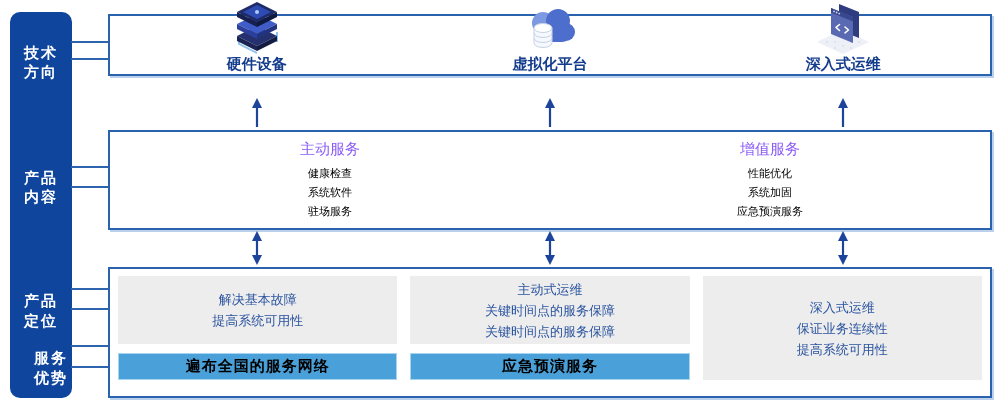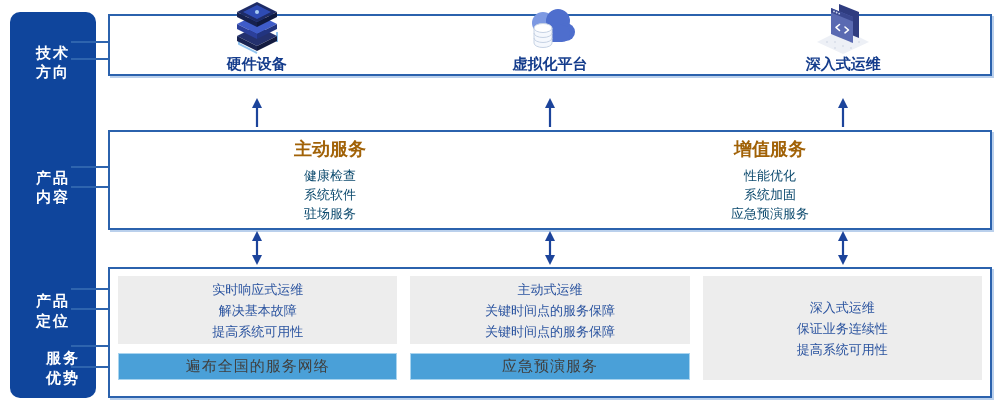--- a/index.html
+++ b/index.html
@@ -1,20 +1,20 @@
 <!DOCTYPE html>
 <html><head>
 <meta charset="utf-8">
 <style>
   * { margin:0; padding:0; box-sizing:border-box; }
   body { font-family:"Liberation Sans","DejaVu Sans",sans-serif; background:#fff; }
   .canvas { position:relative; width:1000px; height:407px; background:#fff; overflow:hidden; }
 
   
-  .sidebar { position:absolute; left:10px; top:12px; width:86px; height:386px;
+  .sidebar { position:absolute; left:10px; top:12px; width:62px; height:386px;
              background:#0f459c; border-radius:10px; }
   .side-label { position:absolute; left:0; width:100%; text-align:center; color:#ffffff;
                 font-weight:bold; font-size:15px; line-height:19px; letter-spacing:2px;
                 white-space:pre-line; }
   .sl-0 { top:31px; } .sl-1 { top:156px; } .sl-2 { top:279px; line-height:20px; } .sl-3 { top:336px; line-height:20px;padding-left:20px; }
 
   
   .connector { position:absolute; left:71px; width:39px; height:2px; background:#2e64ae; }
 
   
@@ -23,29 +23,29 @@
              display:flex; }
   .box-tech    { top:14px;  height:62px;align-items:flex-end; }
   .box-content { top:130px; height:100px; }
   .box-position{ top:267px; height:131px; padding:7px 8px 16px 8px; gap:13px; }
 
   .top-col { flex:1; display:flex; flex-direction:column; align-items:center; justify-content:center; }
   .top-label { color:#143c8c; font-weight:bold; font-size:15px; margin-top:1px; }
   .icon-wrap { height:52px; display:flex; align-items:flex-end; justify-content:center; }
 
   .mid-col { flex:1; display:flex; flex-direction:column; align-items:center; justify-content:center; }
-  .mid-header { color:#a16207; font-weight:bold; font-size:18px; margin-bottom:5px; }
-  .mid-item { color:#0c4a6e; font-size:13px; line-height:19px; }
+  .mid-header { color:#8b5cf6; font-weight:normal; font-size:15px; margin-bottom:5px; }
+  .mid-item { color:#000000; font-size:11px; line-height:19px; }
 
   .bot-col { flex:1; display:flex; flex-direction:column; }
   .gray-card { background:#ededed; flex:1; display:flex; flex-direction:column;
                align-items:center; justify-content:center; }
   .gray-line { color:#2a539f; font-size:13px; line-height:21px; }
-  .blue-bar { margin-top:9px; height:27px; background:#4aa0d8; color:#404040;
-              font-weight:normal; font-size:15px; display:flex; align-items:center;
+  .blue-bar { margin-top:9px; height:27px; background:#4aa0d8; color:#000000;
+              font-weight:bold; font-size:15px; display:flex; align-items:center;
               justify-content:center; letter-spacing:1px;
               box-shadow:0 0 0 1px #a9d4ef inset; }
 
   .v-arrow { position:absolute; }
 </style>
 </head>
 <body>
 
 <div class="canvas">
 
@@ -174,21 +174,20 @@
   </svg>
   <svg class="v-arrow" style="left:836px; top:231px;" width="14" height="34" viewBox="0 0 14 34">
     <path d="M7 9 V25" stroke="#1c449b" stroke-width="2.2"></path>
     <path d="M7 0 L2 10 H12 Z" fill="#1c449b"></path>
       <path d="M7 34 L2 24 H12 Z" fill="#1c449b"></path>
   </svg>
 
   <div class="mainbox box-position">
     <div class="bot-col">
       <div class="gray-card">
-        <div class="gray-line">实时响应式运维</div>
         <div class="gray-line">解决基本故障</div>
         <div class="gray-line">提高系统可用性</div>
       </div>
       <div class="blue-bar">遍布全国的服务网络</div>
     </div>
     <div class="bot-col">
       <div class="gray-card">
         <div class="gray-line">主动式运维</div>
         <div class="gray-line">关键时间点的服务保障</div>
         <div class="gray-line">关键时间点的服务保障</div>

